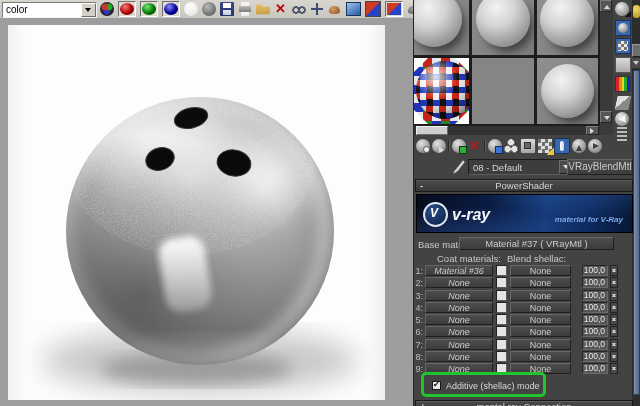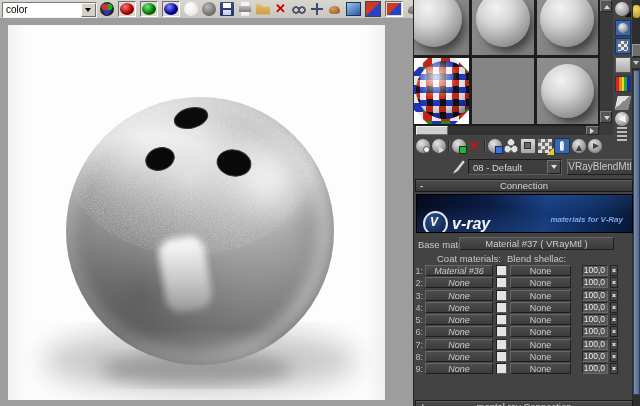--- a/index.html
+++ b/index.html
@@ -139,42 +139,42 @@
   .i-show-map-in-viewport{background:repeating-conic-gradient(#ddd 0 25%,#6f6f6f 0 50%) 0 0/7px 7px !important;border-radius:0 !important;}
   .i-show-map-in-viewport::after{content:"";position:absolute;right:-2px;bottom:-2px;width:7px;height:7px;
     background:linear-gradient(135deg,transparent 0 45%,#e8c832 45% 100%);}
   .i-show-end-result{background:#3a67ab !important;border-radius:2px !important;border:1px solid #16325e;}
   .i-show-end-result::after{content:"";position:absolute;left:5px;top:2px;width:4px;height:10px;border-radius:2px;
     background:linear-gradient(90deg,#fff,#c8d4e8);}
   .i-go-to-parent::after{content:"";position:absolute;left:4px;top:3px;border:3px solid transparent;border-bottom:6px solid #404040;}
   .i-go-forward-sibling::after{content:"";position:absolute;left:5px;top:4px;border:3px solid transparent;border-left:6px solid #404040;}
   
   .eyedropper{position:absolute;left:36px;top:158px;width:16px;height:17px;}
-  .name-combo{position:absolute;left:54px;top:159px;width:94px;height:16px;background:#3d3d3d;
+  .name-combo{position:absolute;left:54px;top:159px;width:106px;height:16px;background:#3d3d3d;
     border:1px solid;border-color:#1a1a1a #5c5c5c #5c5c5c #1a1a1a;box-sizing:border-box;}
   .name-combo .val{position:absolute;left:4px;top:2px;color:#d6d6d6;font-size:9.5px;}
   .name-combo .arrow-btn{position:absolute;right:0;top:0;width:14px;height:14px;background:#4c4c4c;
     border:1px solid;border-color:#6e6e6e #1e1e1e #1e1e1e #6e6e6e;box-sizing:border-box;}
   .name-combo .arrow-btn::after{content:"";position:absolute;left:3px;top:4px;border:3px solid transparent;border-top:4px solid #e0e0e0;}
   .mx-btn{position:absolute;background:linear-gradient(#4d4d4d,#3c3c3c);color:#cbcbcb;
     border:1px solid;border-color:#666 #1f1f1f #1f1f1f #666;font-family:"Liberation Sans",sans-serif;
     font-size:9.5px;text-align:center;padding:0;box-sizing:border-box;line-height:11px;}
   .type-btn{left:153px;top:159px;width:66px;height:16px;line-height:14px;font-size:10px;}
   
   .rollout{position:absolute;left:1px;width:218px;height:13px;background:linear-gradient(#4a4a4a,#3a3a3a);
     border:1px solid #181818;box-shadow:inset 0 1px 0 #5f5f5f;box-sizing:border-box;
     color:#d4d4d4;font-size:9.5px;text-align:center;line-height:11px;}
   .rollout .toggle{position:absolute;left:4px;top:0;font-weight:bold;}
   
   .banner{position:absolute;left:2px;top:194px;width:217px;height:39px;overflow:hidden;
     background:radial-gradient(ellipse at 20% 120%,rgba(60,110,200,.35),transparent 55%),
                radial-gradient(ellipse at 80% -30%,rgba(70,130,220,.3),transparent 50%),
                linear-gradient(100deg,#050b1e 0%,#0b1d45 35%,#143a78 60%,#0d2a5e 80%,#081735 100%);
     border:1px solid #000;box-sizing:border-box;}
-  .vray-logo{position:absolute;left:6px;top:7px;display:flex;align-items:center;gap:4px;margin-top:9px;}
+  .vray-logo{position:absolute;left:6px;top:7px;display:flex;align-items:center;gap:4px;}
   .vray-logo .ring{width:21px;height:21px;border-radius:50%;border:2px solid #dfe6f2;position:relative;
     background:radial-gradient(circle at 35% 30%,#2b4f8c,#0a1c3d);}
   .vray-logo .ring::after{content:"V";position:absolute;left:5px;top:2px;color:#fff;font-size:12px;font-weight:bold;font-style:italic;}
   .vray-logo .word{color:#f2f5fb;font-size:16px;font-weight:bold;font-style:italic;letter-spacing:0;}
   .banner .title{position:absolute;right:9px;top:6px;color:#fff;font-size:11.5px;font-weight:bold;font-style:italic;}
   .banner .subtitle{position:absolute;right:9px;top:20px;color:#7fa8e8;font-size:8px;font-weight:bold;font-style:italic;}
   
   .base-label{position:absolute;left:4px;top:239px;color:#c9c9c9;font-size:9.5px;}
   .base-btn{left:45px;top:237px;width:155px;height:13px;}
   
@@ -376,29 +376,29 @@
       </svg>
     </span>
     <div class="name-combo">
       <span class="val">08 - Default</span>
       <span class="arrow-btn"></span>
     </div>
     <button class="mx-btn type-btn">VRayBlendMtl</button>
 
     <div class="rollout" style="top:179px;">
       <span class="toggle">-</span>
-      <span>Connection</span>
+      <span>PowerShader</span>
     </div>
 
     <div class="banner">
       <div class="vray-logo">
         <span class="ring"></span>
         <span class="word">v-ray</span>
       </div>
-      <div class="subtitle">materials for V-Ray</div>
+      <div class="subtitle">material for V-Ray</div>
     </div>
 
     <span class="base-label">Base material:</span>
     <button class="mx-btn base-btn">Material #37  ( VRayMtl )</button>
 
     <div class="coat-headers">
       <span class="h1">Coat materials:</span>
       <span class="h2">Blend shellac:</span>
     </div>
 
@@ -505,20 +505,24 @@
     <span class="swatch"></span>
     <button class="mx-btn blend-btn">None</button>
     <span class="amount">100,0</span>
     <span class="spinner">
             <i class="up"></i>
             <i class="dn"></i>
           </span>
   </div>
 </div>
 
+    <div class="additive-box">
+      <span class="checkbox"></span>
+      <span class="additive-label">Additive (shellac) mode</span>
+    </div>
 
     <div class="bottom-roll">
       <div class="rollout" style="top:0;">
         <span class="toggle">+</span>
         <span>mental ray Connection</span>
       </div>
     </div>
 
   </div>
 </div>

